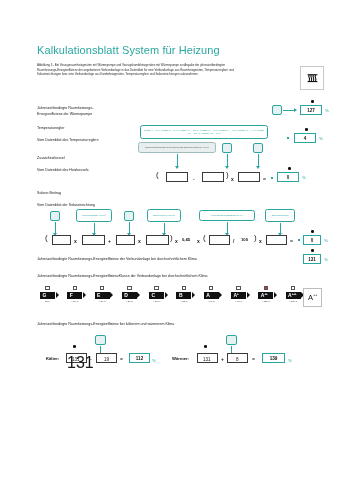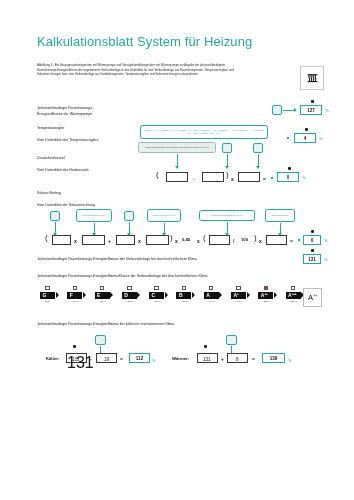--- a/index.html
+++ b/index.html
@@ -11,22 +11,22 @@
     overflow:hidden;
     position:relative;
   }
   .page{
     position:absolute;inset:0;
     background:#fff;
     padding:0;
   }
   
   .title{
-    position:absolute;left:37px;top:34px;
-    font-size:13px;
+    position:absolute;left:37px;top:44px;
+    font-size:11px;
     color:#2aa6a0;
     letter-spacing:0.1px;
     white-space:nowrap;
     text-align:right;
   }
   .intro{
     position:absolute;left:37px;top:63px;width:205px;
     font-size:2.9px;
     line-height:1.62;
     color:#2b2b2b;

